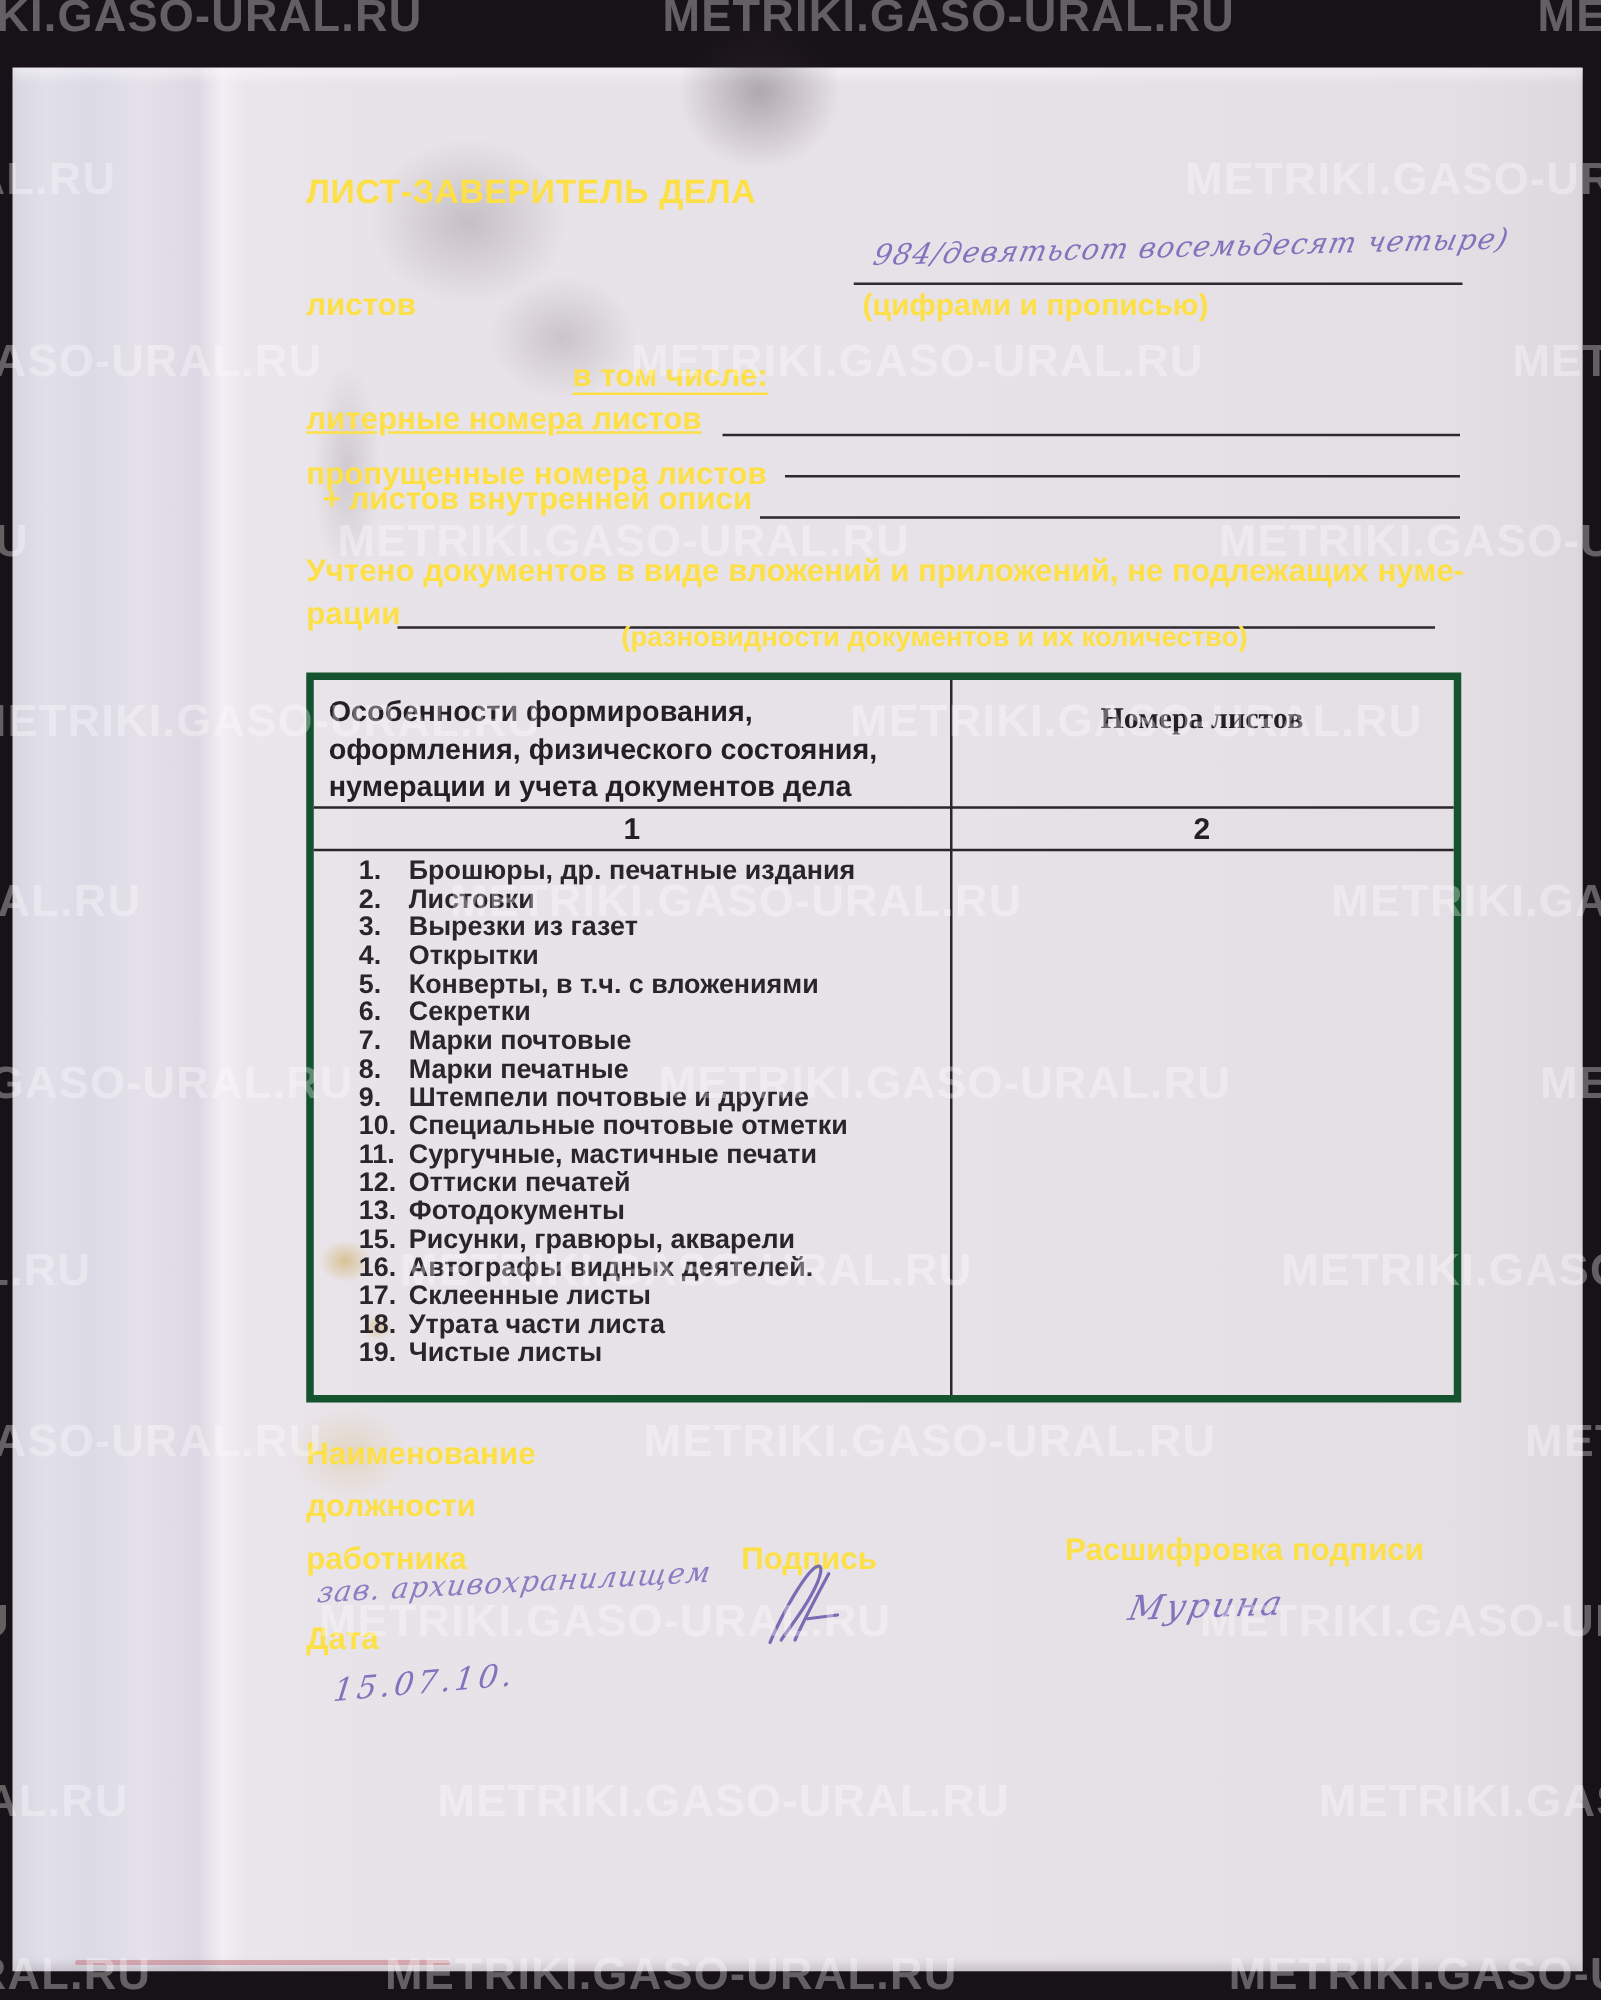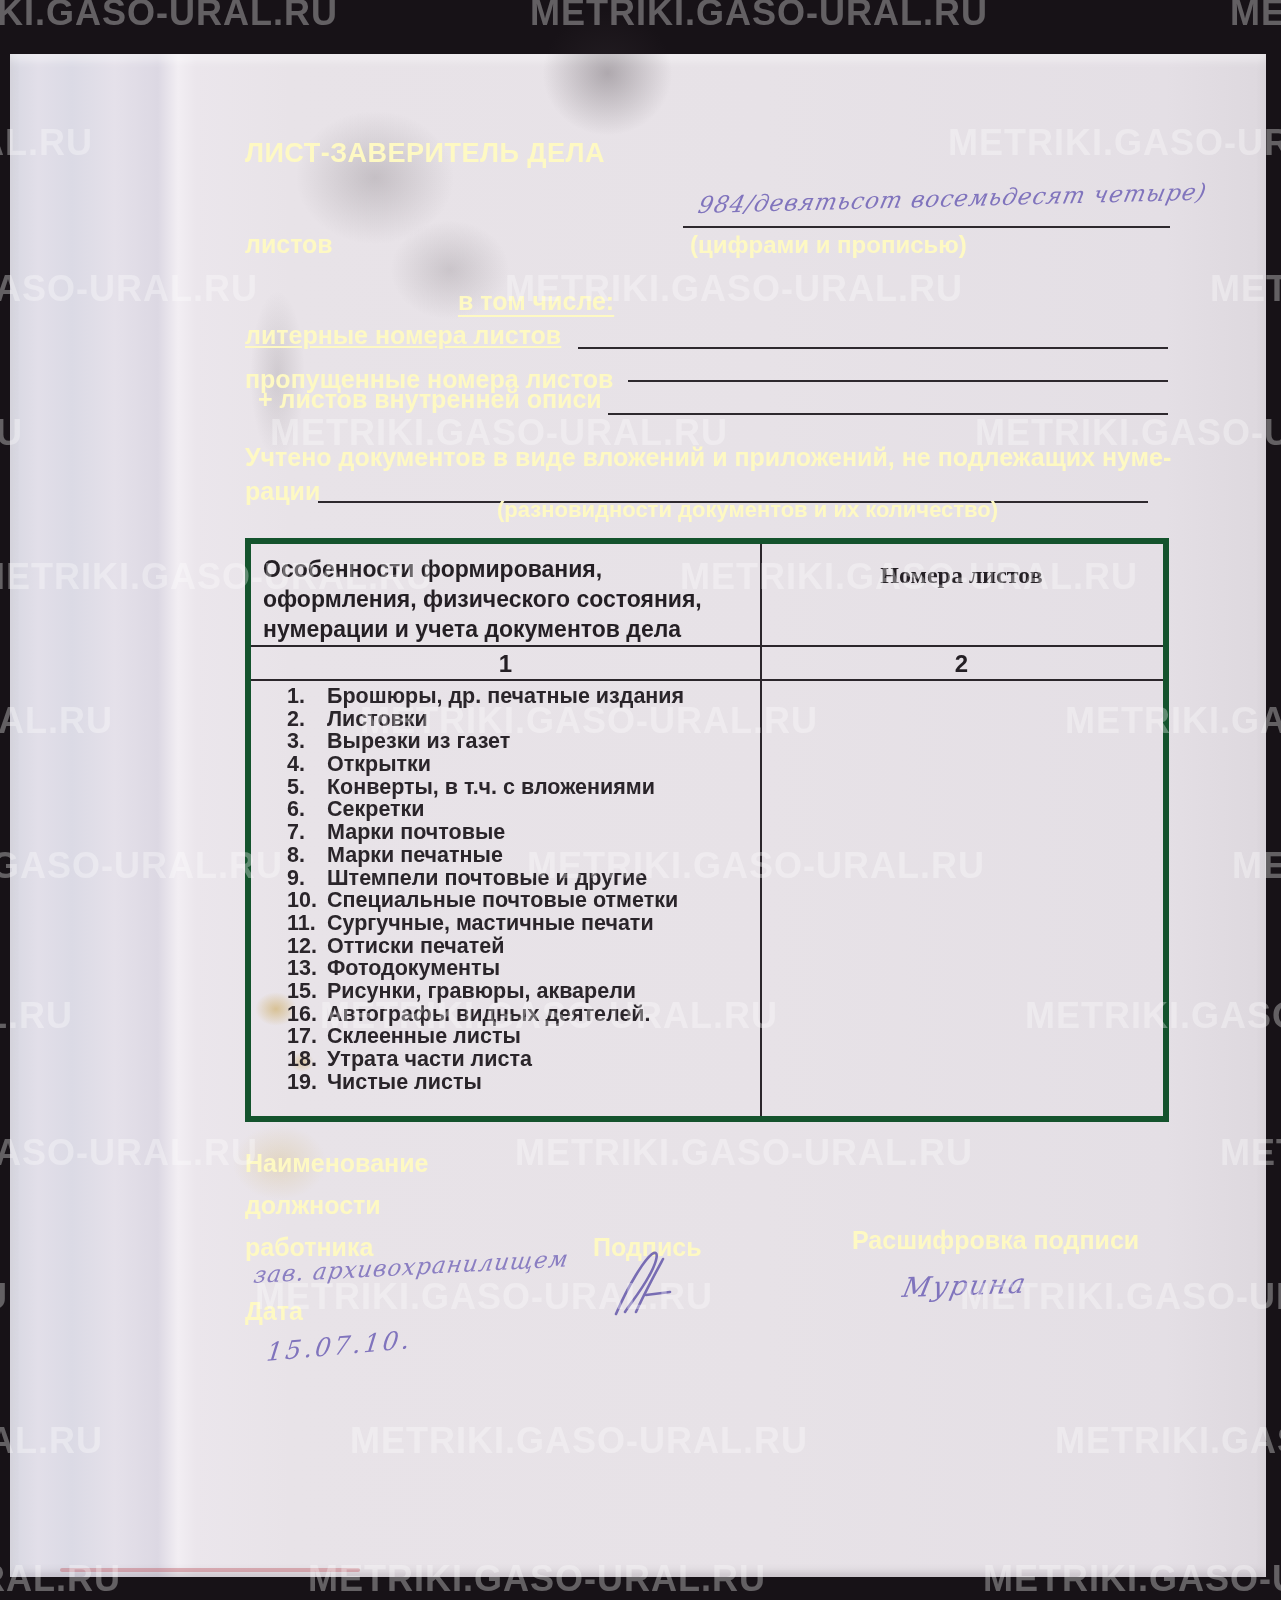--- a/index.html
+++ b/index.html
@@ -12,21 +12,21 @@
   .paper{
     position:absolute;left:10px;top:54px;width:1256px;height:1523px;
     background:
       linear-gradient(90deg,
         #d7d7e1 0px,#e2dfe9 28px,#dbdae5 62px,#e5e1ea 105px,
         #dcd8e3 148px,#f2eef3 168px,#ebe6ec 186px,#e8e3e8 280px,
         #e7e2e7 60%,#e4dfe5 92%,#ddd8de 100%);
     box-shadow:inset 0 6px 10px rgba(255,255,255,.5), inset 0 -4px 8px rgba(90,80,90,.25);
   }
   
-  .pt{position:absolute;color:#fef9c3;font-weight:700;white-space:nowrap;}
+  .pt{position:absolute;color:#fde047;font-weight:700;white-space:nowrap;}
   .title{font-size:27px;letter-spacing:.5px;}
   .body{font-size:25px;}
   .small{font-size:22px;}
   .underlined{text-decoration:underline;text-decoration-thickness:2px;text-underline-offset:5px;}
   .uline{position:absolute;border-bottom:2.5px solid #2e292e;height:0;}
   
   .tbl{position:absolute;left:245px;top:538px;width:912px;height:572px;border:6px solid #14532d;}
   .tbl .vdiv{position:absolute;left:509px;top:0;width:0;height:100%;border-left:2.5px solid #2b262b;}
   .tbl .hline{position:absolute;left:0;width:100%;height:0;border-top:2.5px solid #2b262b;}
   .tbl .h1{top:101px;} .tbl .h2{top:135px;}

